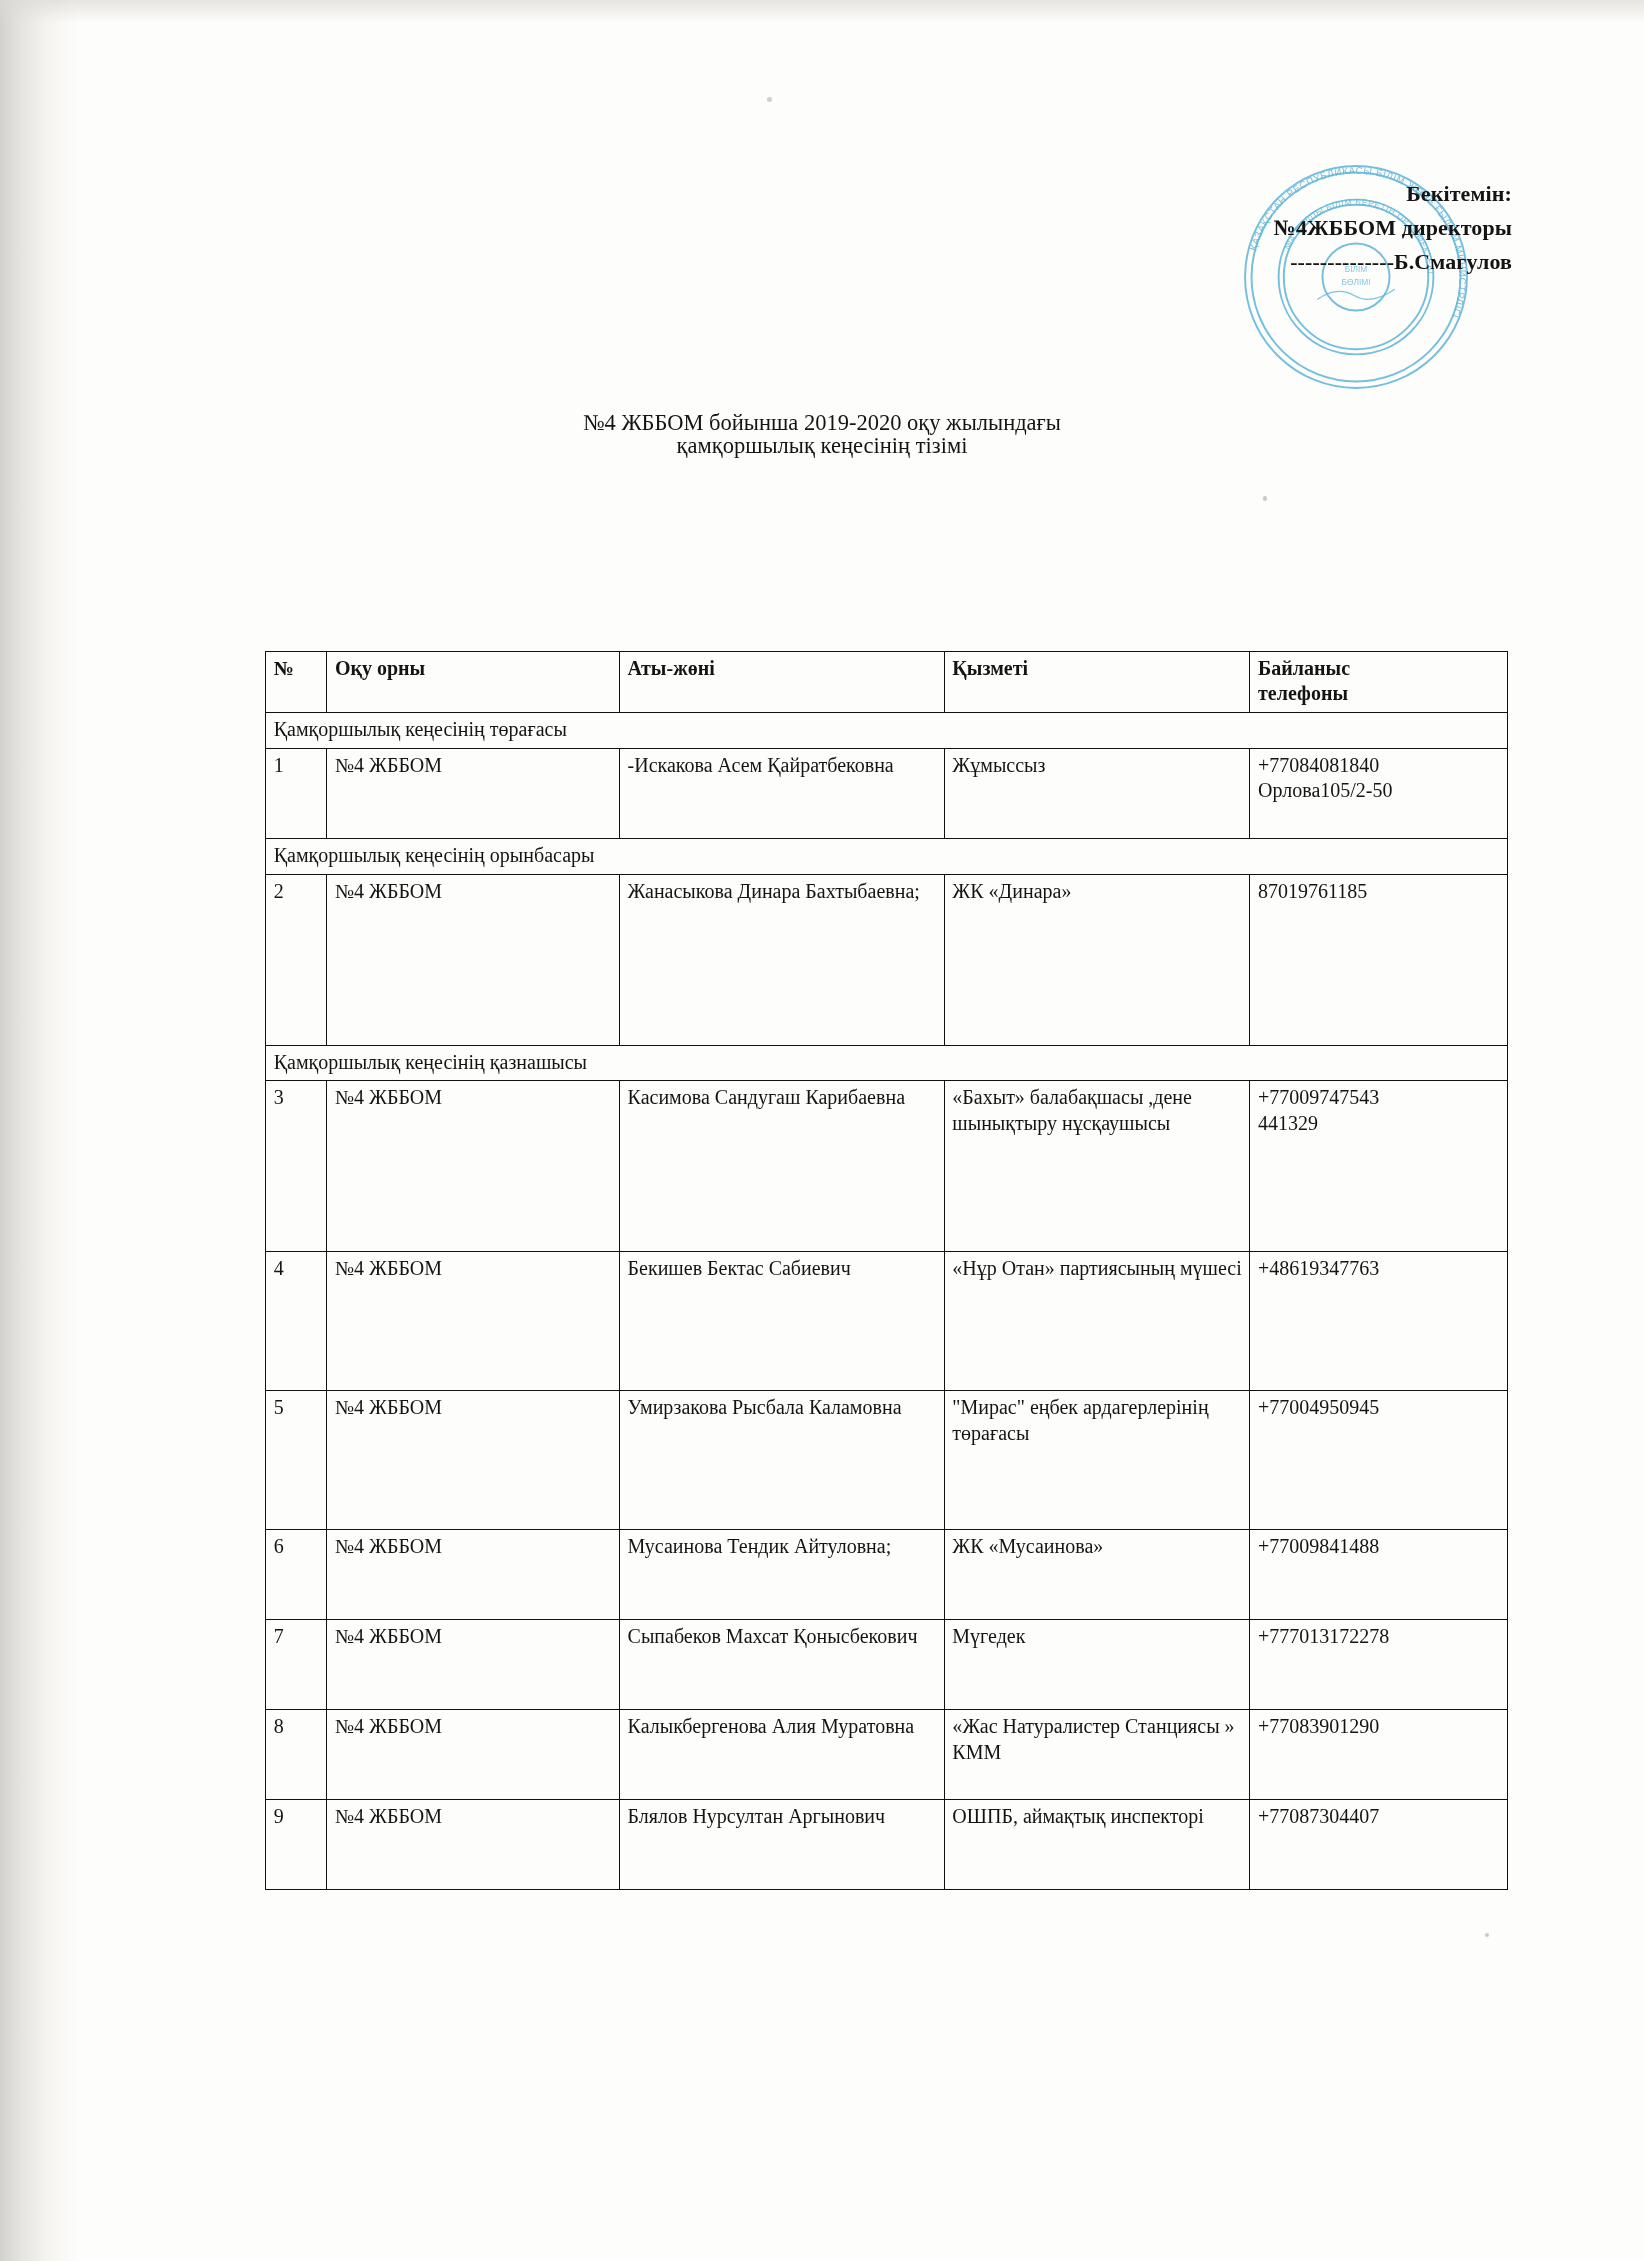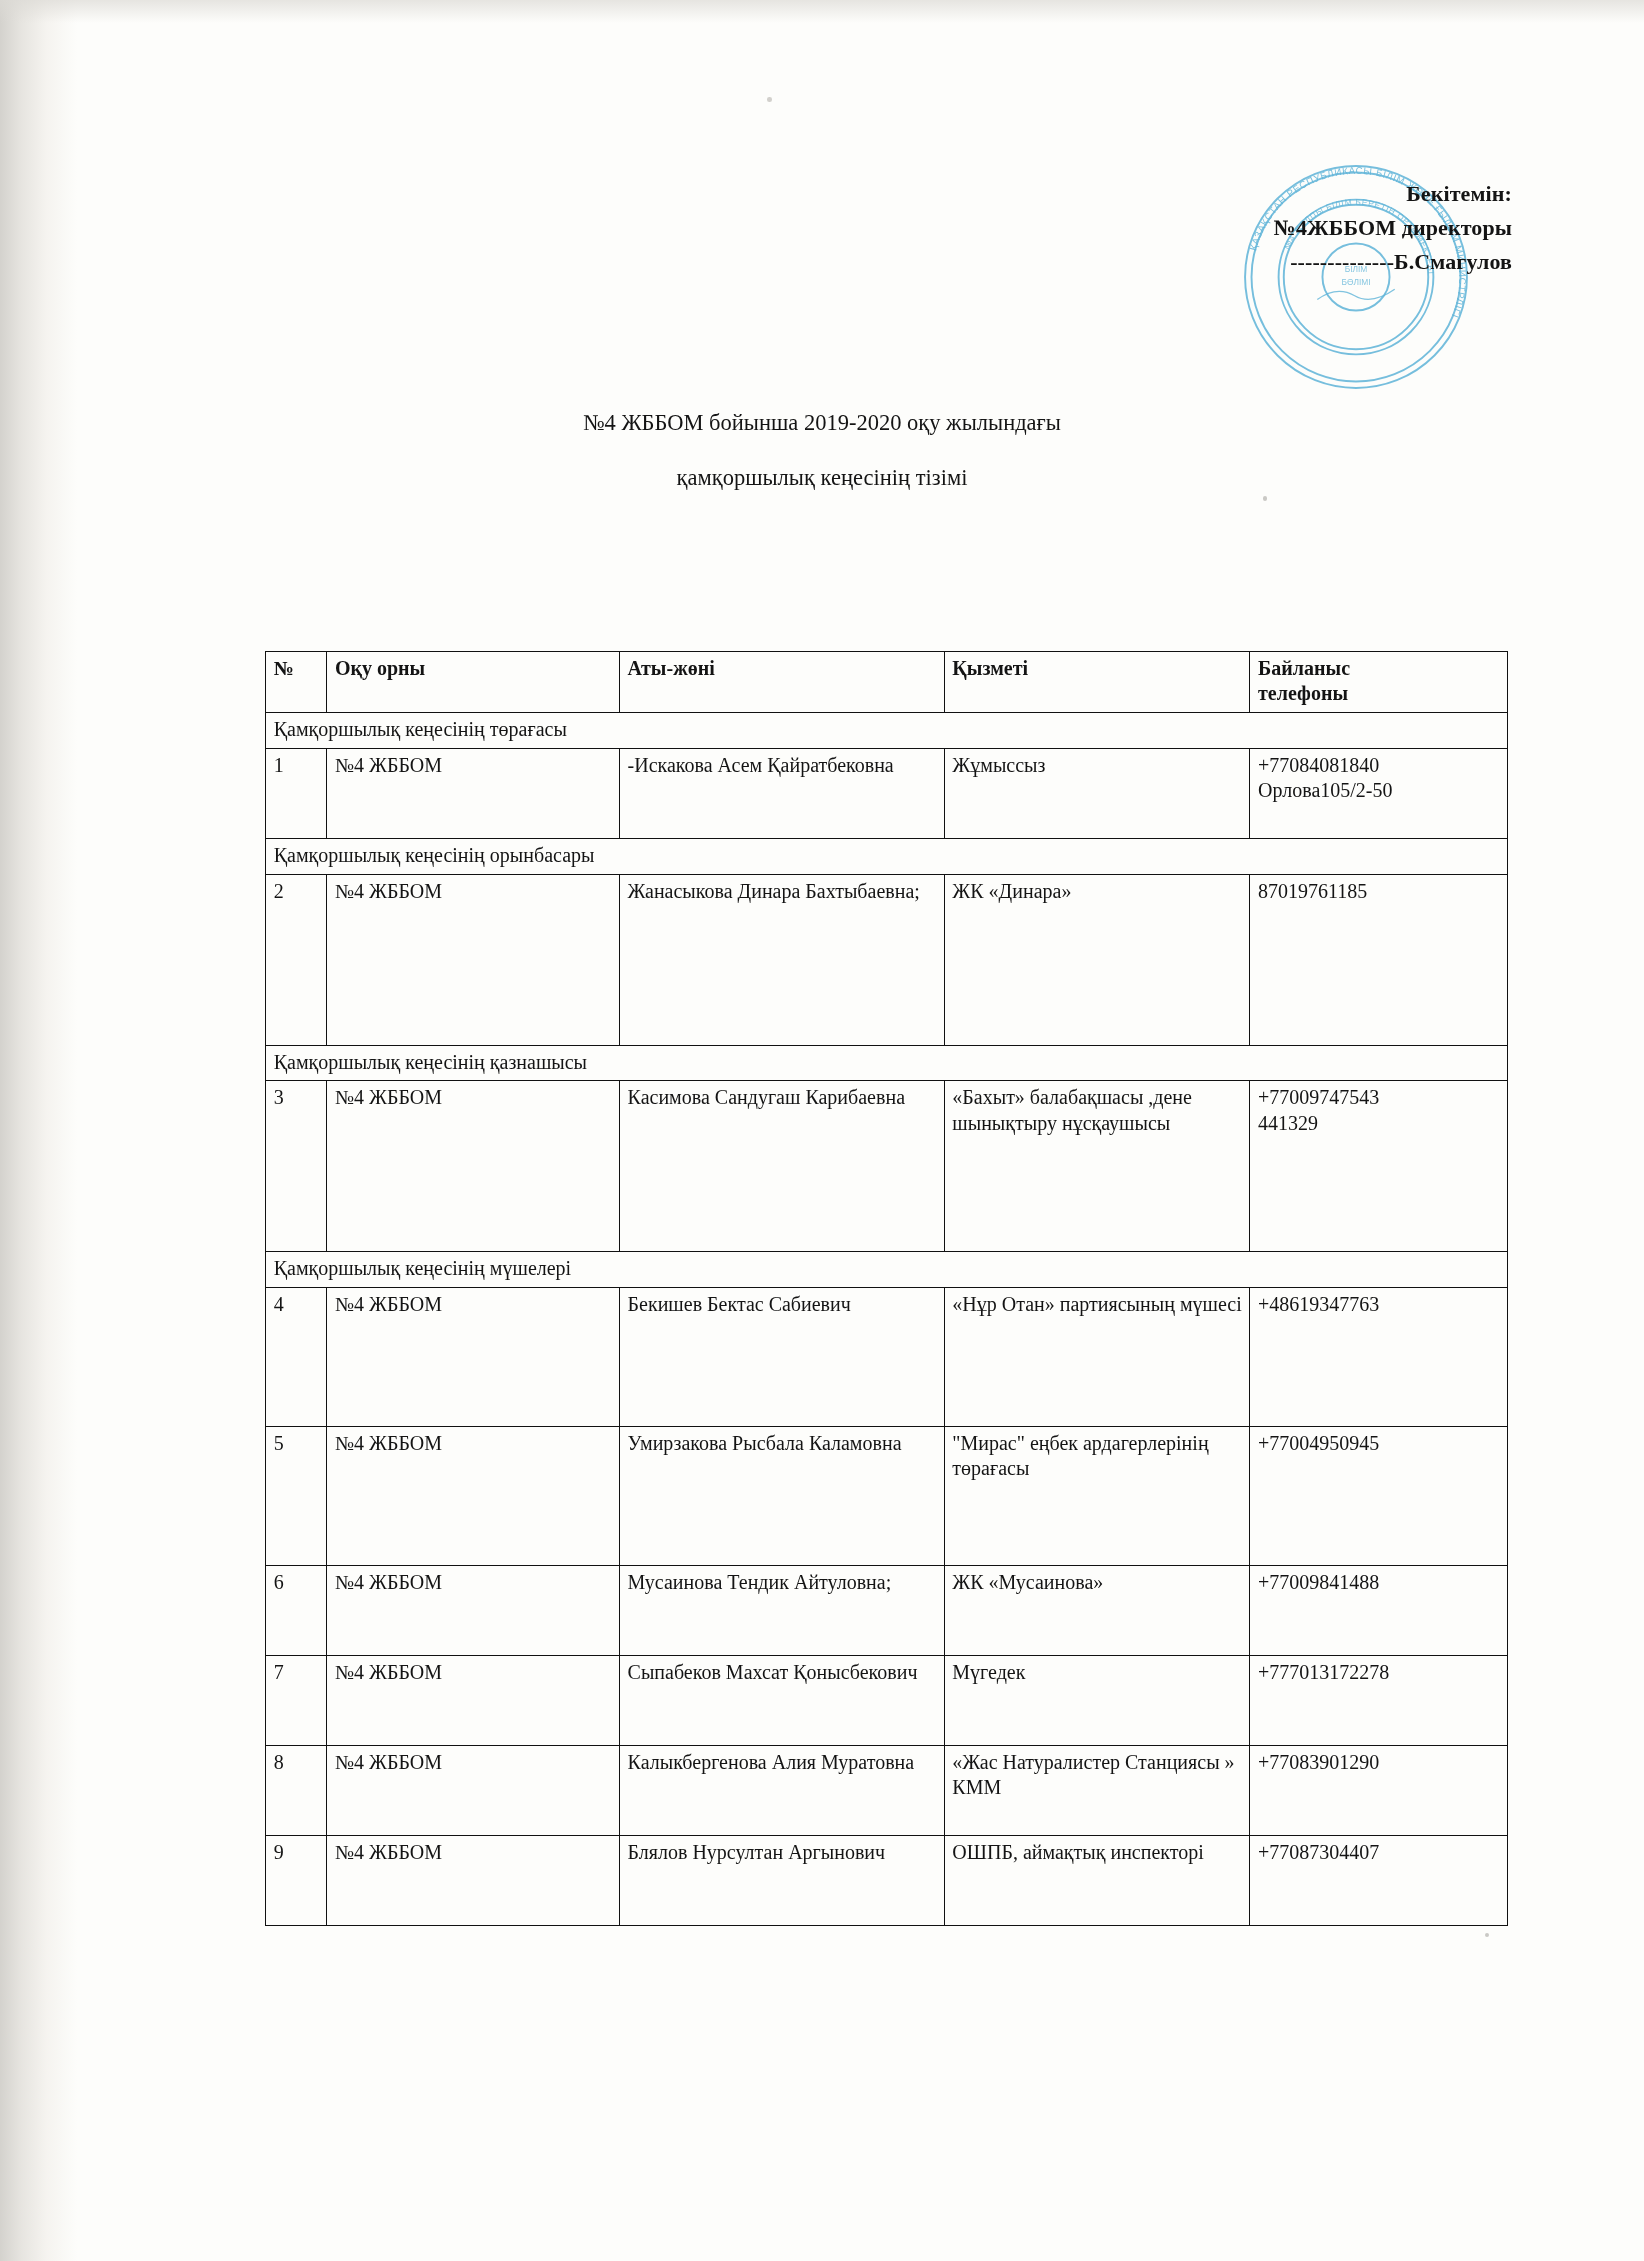--- a/index.html
+++ b/index.html
@@ -65,21 +65,20 @@
     position: absolute;
     top: 412px;
     left: 0;
     width: 100%;
     text-align: center;
     font-weight: normal;
     font-size: 22.5px;
     line-height: 1.0;
   }
   .doc-title .line2 {
-    margin-top: 32px;
   }
 
   
   .tbl-wrap {
     position: absolute;
     top: 651px;
     left: 265px;
     width: 1243px;
   }
   table.reg {
@@ -237,23 +236,20 @@
         </tr>
         <tr class="tall-3">
           <td>3</td>
           <td>№4 ЖББОМ</td>
           <td>Касимова Сандугаш Карибаевна</td>
           <td class="nowrapish">«Бахыт» балабақшасы ,дене шынықтыру нұсқаушысы</td>
           <td class="nowrapish">+77009747543
 441329</td>
         </tr>
 
-        <tr class="section-row">
-          <td colspan="5">Қамқоршылық кеңесінің мүшелері</td>
-        </tr>
         <tr class="tall-2">
           <td>4</td>
           <td>№4 ЖББОМ</td>
           <td>Бекишев Бектас Сабиевич</td>
           <td>«Нұр Отан» партиясының мүшесі</td>
           <td>+48619347763</td>
         </tr>
         <tr class="tall-2">
           <td>5</td>
           <td>№4 ЖББОМ</td>

